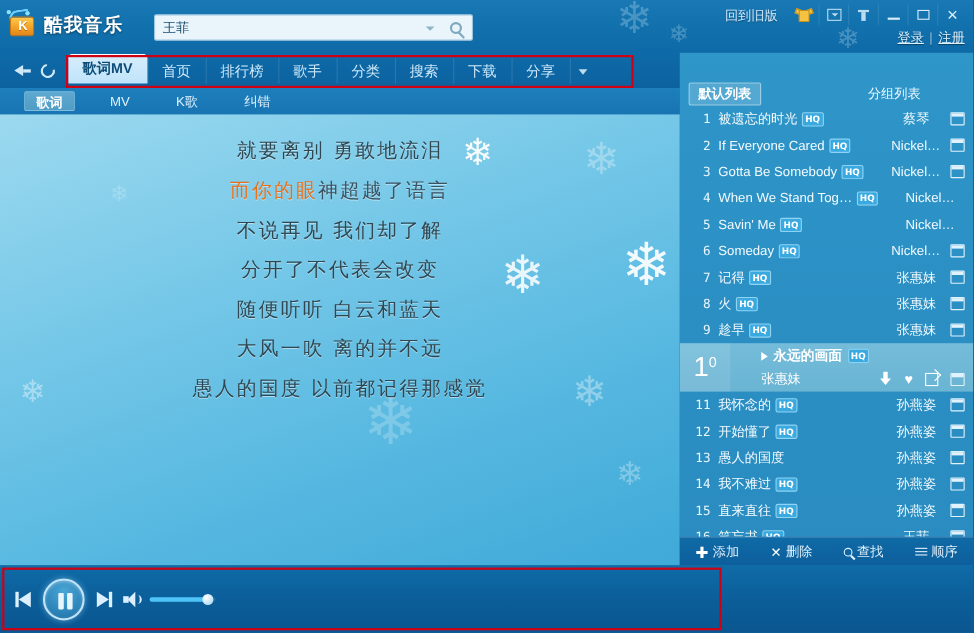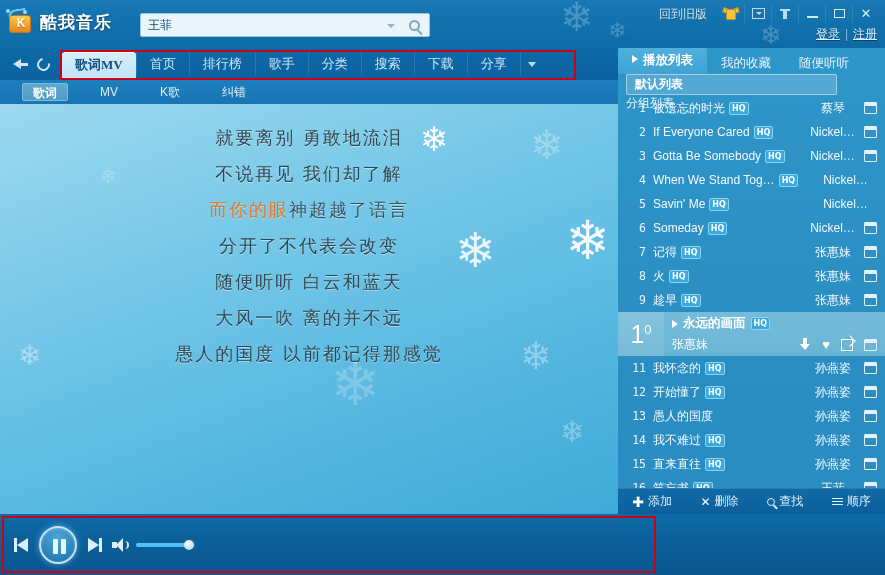--- a/index.html
+++ b/index.html
@@ -120,21 +120,21 @@
     position:absolute; top:5px; width:22px; height:22px; cursor:pointer;
     display:flex; align-items:center; justify-content:center;
   }
   .nav-back { left:6px; }
   .nav-refresh { left:32px; }
   .arrow-left { width:0;height:0; border-top:5px solid transparent; border-bottom:5px solid transparent; border-right:8px solid #cfe8f8; position:relative;}
   .arrow-left::after{content:"";position:absolute;left:8px;top:-1.5px;width:7px;height:3px;background:#cfe8f8;}
   .refresh-c { width:13px; height:13px; border:2px solid #cfe8f8; border-radius:50%; border-top-color:transparent; transform:rotate(35deg);}
 
   .tabstrip {
-    position:absolute; left:62px; top:4px; height:24px; display:flex; align-items:flex-start;font-family:Liberation Serif, serif;
+    position:absolute; left:62px; top:4px; height:24px; display:flex; align-items:flex-end;
   }
   .tab {
     height:23px; line-height:23px; padding:0 13px; color:#cde9fb; font-size:13px;
     cursor:pointer; position:relative; white-space:nowrap;
     border-left:1px solid rgba(255,255,255,.12);
   }
   .tab:first-child { border-left:0; }
   .tab.active {
     height:27px; line-height:26px; color:#0d4d78; font-weight:bold;
     background: linear-gradient(180deg,#d7eefc 0%, #bfe3fa 100%);
@@ -199,21 +199,21 @@
     background: linear-gradient(180deg,#4fb0dd 0%, #3fa2d2 100%);
     border-radius:3px 3px 0 0;
   }
   .pl-tab.active .ptri {
     display:inline-block; width:0;height:0; margin-right:5px;
     border-top:4px solid transparent; border-bottom:4px solid transparent; border-left:6px solid #ffffff;
     vertical-align:1px;
   }
   .pl-sub {
     position:absolute; left:0; top:26px; width:227px; height:22px;
-    display:flex; justify-content:space-between; padding:0 8px;flex-direction:column;
+    display:flex; align-items:center; justify-content:space-between; padding:0 8px;
   }
   .pl-chip {
     font-size:12px; color:#ffffff; font-weight:bold; padding:1px 8px;
     background: rgba(255,255,255,.18); border:1px solid rgba(255,255,255,.45);
     border-radius:2px; cursor:pointer;
   }
   .pl-group { font-size:12px; color:#eaf8ff; cursor:pointer; }
 
   .pl-list {
     position:absolute; left:0; top:48px; width:267px; height:392px; overflow:hidden;
@@ -241,21 +241,21 @@
     height:44px; display:block; padding:0;
     background: linear-gradient(180deg,#74bcd9 0%, #6ab4d4 100%);
   }
   .sel-inner { display:flex; height:44px; align-items:stretch; }
   .sel-num {
     width:46px; display:flex; align-items:center; justify-content:center;
     background: rgba(255,255,255,.10); color:#ffffff;
   }
   .sel-num .big { font-size:25px; line-height:25px; font-weight:300; }
   .sel-num .sup { font-size:13px; vertical-align:top; line-height:13px; position:relative; top:-5px; }
-  .sel-right { flex:1; padding:3px 8px 0 8px; }
+  .sel-right { flex:1; padding:3px 8px 0 8px;margin-left:20px; }
   .sel-title { display:flex; align-items:center; gap:5px; font-size:12.5px; font-weight:bold; color:#ffffff; }
   .sel-title .ptri2 { width:0;height:0; border-top:4px solid transparent; border-bottom:4px solid transparent; border-left:6px solid #ffffff; }
   .sel-meta { display:flex; align-items:center; margin-top:4px; }
   .sel-artist { flex:1; font-size:12px; color:#ffffff; }
   .sel-acts { display:flex; align-items:center; gap:11px; }
   .ic-dl { width:12px; height:13px; position:relative; }
   .ic-dl::before{content:"";position:absolute;left:4px;top:0;width:4px;height:7px;background:#fff;}
   .ic-dl::after{content:"";position:absolute;left:1px;top:6px;border-left:5px solid transparent;border-right:5px solid transparent;border-top:6px solid #fff;}
   .ic-heart { color:#ffffff; font-size:13px; line-height:13px; }
   .ic-share { width:12px; height:12px; border:1.5px solid #fff; position:relative; }
@@ -407,37 +407,30 @@
     <div class="snow" style="left:455px;top:118px;font-size:48px;opacity:.85;">❄</div>
     <div class="snow" style="left:565px;top:105px;font-size:54px;opacity:.92;">❄</div>
     <div class="snow" style="left:520px;top:230px;font-size:38px;opacity:.35;">❄</div>
     <div class="snow" style="left:330px;top:245px;font-size:60px;opacity:.22;">❄</div>
     <div class="snow" style="left:18px;top:235px;font-size:28px;opacity:.40;">❄</div>
     <div class="snow" style="left:560px;top:310px;font-size:30px;opacity:.30;">❄</div>
     <div class="snow" style="left:100px;top:60px;font-size:20px;opacity:.22;">❄</div>
 
     <div class="lyrics">
       <div class="lline">就要离别 勇敢地流泪</div>
+      <div class="lline cur"><span class="hi">而你的眼</span><span>神超越了语言</span></div>
       <div class="lline">不说再见 我们却了解</div>
-      <div class="lline cur"><span class="hi">而你的眼</span><span>神超越了语言</span></div>
       <div class="lline">分开了不代表会改变</div>
       <div class="lline">随便听听 白云和蓝天</div>
       <div class="lline">大风一吹 离的并不远</div>
       <div class="lline">愚人的国度 以前都记得那感觉</div>
     </div>
   </div>
 
   <div class="rpanel">
-    <div class="pl-tabs">
-      <div class="pl-tab active">
-        <span class="ptri"></span><span>播放列表</span>
-      </div>
-      <div class="pl-tab">我的收藏</div>
-      <div class="pl-tab">随便听听</div>
-    </div>
 
     <div class="pl-sub">
       <div class="pl-chip">默认列表</div>
       <div class="pl-group">分组列表</div>
     </div>
 
     <div class="pl-list">
       <div class="row">
         <span class="idx">1</span>
         <span class="ttl">

